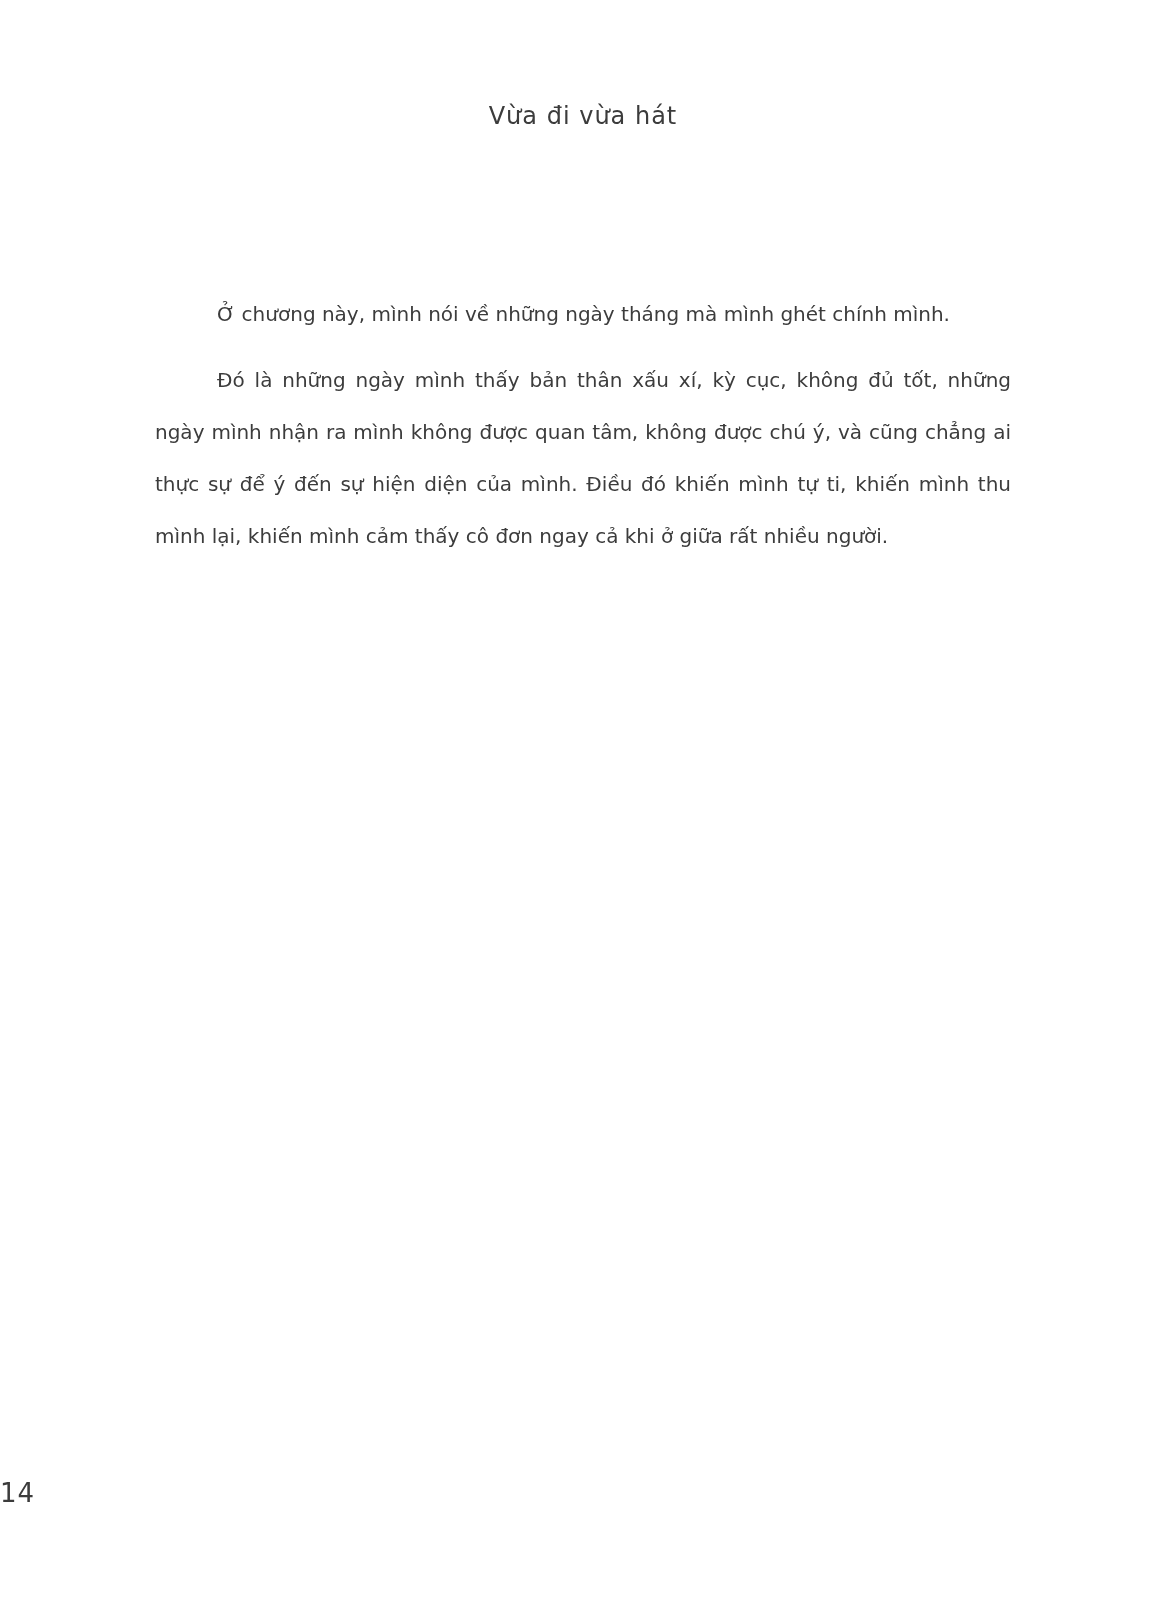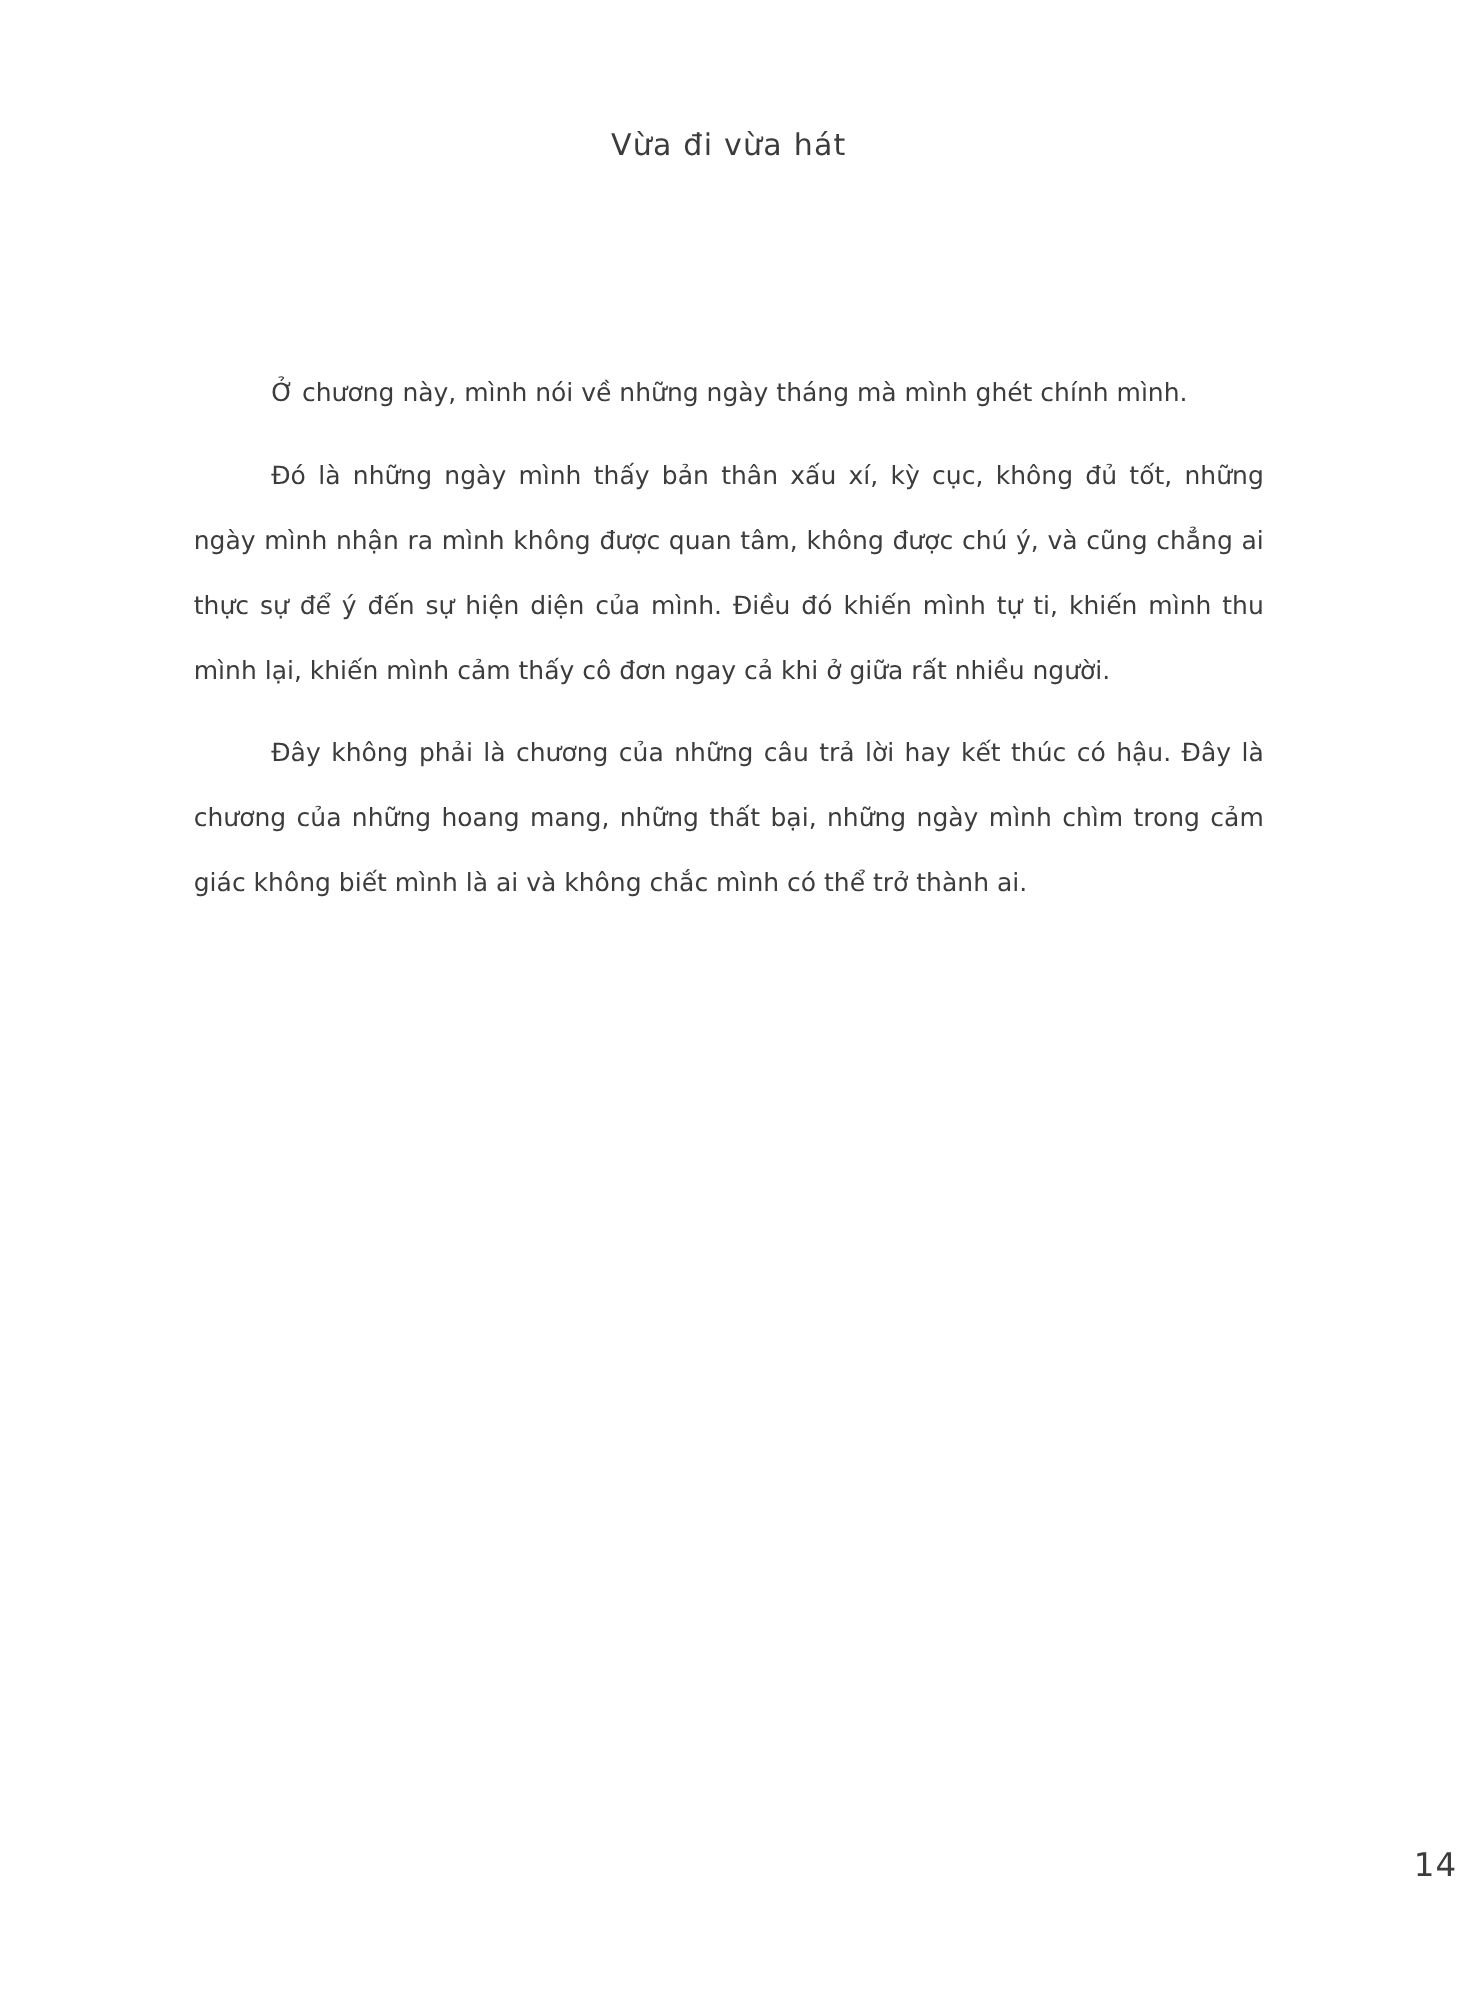--- a/index.html
+++ b/index.html
@@ -40,32 +40,31 @@
     text-align: justify;
     text-indent: 62px;
     color: #3c3c3c;
     font-weight: 400;
   }
   .page-number {
     position: absolute;
     top: 1478px;
     left: 0;
     width: 100%;
-    text-align: right;
+    text-align: left;
     font-size: 26px;
     letter-spacing: 1px;
     color: #3c3c3c;
   }
 </style>
 </head>
 <body>
 
 <div class="page">
   <div class="running-header">Vừa đi vừa hát</div>
 
   <div class="content">
     <p>Ở chương này, mình nói về những ngày tháng mà mình ghét chính mình.</p>
     <p>Đó là những ngày mình thấy bản thân xấu xí, kỳ cục, không đủ tốt, những ngày mình nhận ra mình không được quan tâm, không được chú ý, và cũng chẳng ai thực sự để ý đến sự hiện diện của mình. Điều đó khiến mình tự ti, khiến mình thu mình lại, khiến mình cảm thấy cô đơn ngay cả khi ở giữa rất nhiều người.</p>
-    <p>Đây không phải là chương của những câu trả lời hay kết thúc có hậu. Đây là chương của những hoang mang, những thất bại, những ngày mình chìm trong cảm giác không biết mình là ai và không chắc mình có thể trở thành ai.</p>
   </div>
 
   <div class="page-number">14</div>
 </div>
 
 </body></html>

